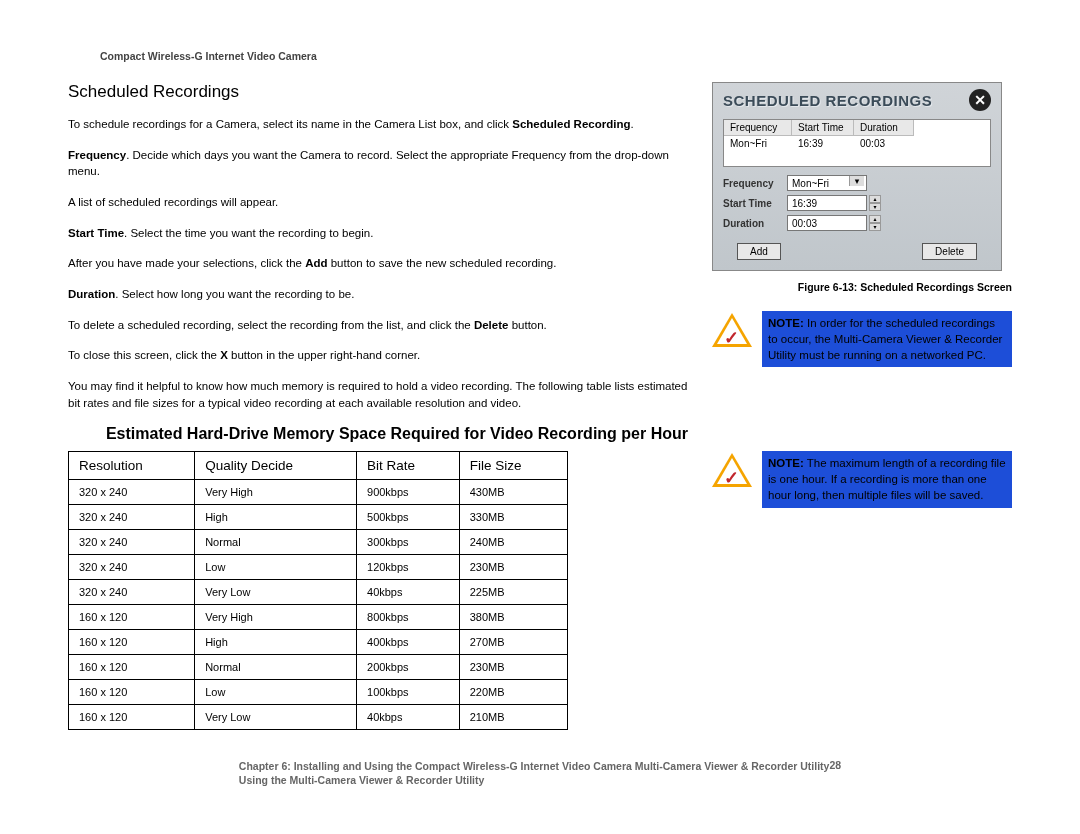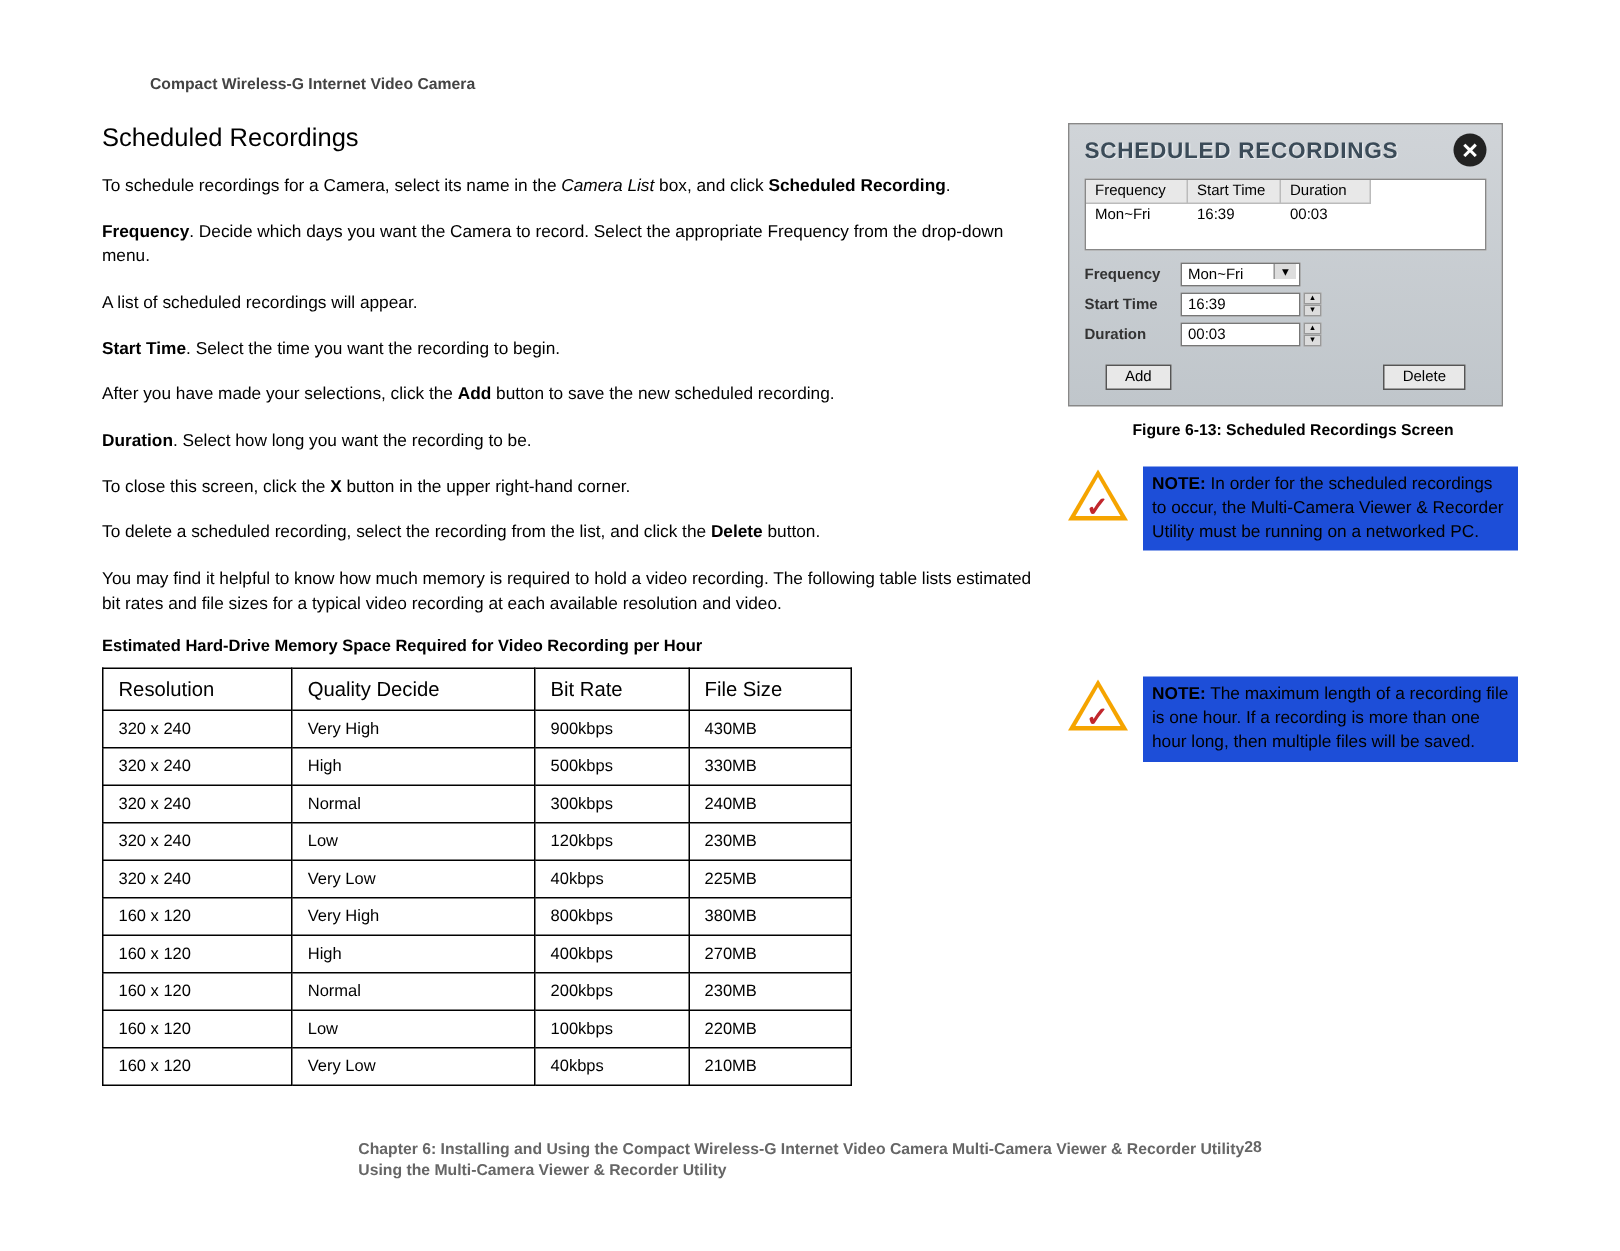--- a/index.html
+++ b/index.html
@@ -29,25 +29,25 @@
     font-size: 17px;
     font-weight: normal;
     margin-bottom: 14px;
   }
   p.body-text {
     font-size: 11.5px;
     line-height: 1.45;
     margin-bottom: 14px;
   }
   .bold { font-weight: bold; }
-  .italic { font-style: italic; }
+  .italic { }
   h3.table-title {
-    font-size: 11px;
-    font-weight: bold;
-    text-align: left;
+    font-size: 16px;
+    font-weight: bold;
+    text-align: right;
     margin: 8px 0 8px 0;
   }
   table.data-table {
     border-collapse: collapse;
     width: 500px;
     font-size: 11px;
   }
   table.data-table th, table.data-table td {
     border: 1px solid #000;
     padding: 6px 10px;
@@ -145,21 +145,21 @@
     display:flex; justify-content: space-between;
     padding: 2px 24px 10px 24px;
   }
   .sr-btn {
     background: #e8e8e8; border: 1px solid #555;
     font-size: 10px; padding: 2px 12px;
   }
   .fig-caption {
     font-size: 10.5px;
     font-weight: bold;
-    text-align: center;
+    text-align: right;
     margin: 10px 0 18px 0;
   }
 
   .note-box {
     display: flex;
     gap: 10px;
     margin-bottom: 24px;
   }
   .warn-icon {
     width: 40px; height: 36px;
@@ -219,23 +219,23 @@
     <p class="body-text"><span class="bold">Frequency</span><span>. Decide which days you want the Camera to record. Select the appropriate Frequency from the drop-down menu.</span></p>
 
     <p class="body-text">A list of scheduled recordings will appear.</p>
 
     <p class="body-text"><span class="bold">Start Time</span><span>. Select the time you want the recording to begin.</span></p>
 
     <p class="body-text"><span>After you have made your selections, click the </span><span class="bold">Add</span><span> button to save the new scheduled recording.</span></p>
 
     <p class="body-text"><span class="bold">Duration</span><span>. Select how long you want the recording to be.</span></p>
 
+    <p class="body-text"><span>To delete a scheduled recording, select the recording from the list, and click the </span><span class="bold">Delete</span><span> button.</span></p>
+
     <p class="body-text"><span>To close this screen, click the </span><span class="bold">X</span><span> button in the upper right-hand corner.</span></p>
-
-    <p class="body-text"><span>To delete a scheduled recording, select the recording from the list, and click the </span><span class="bold">Delete</span><span> button.</span></p>
 
     <p class="body-text">You may find it helpful to know how much memory is required to hold a video recording. The following table lists estimated bit rates and file sizes for a typical video recording at each available resolution and video.</p>
 
     <h3 class="table-title">Estimated Hard-Drive Memory Space Required for Video Recording per Hour</h3>
 
     <table class="data-table">
       <thead>
           <tr>
         <th>Resolution</th>
         <th>Quality Decide</th>

